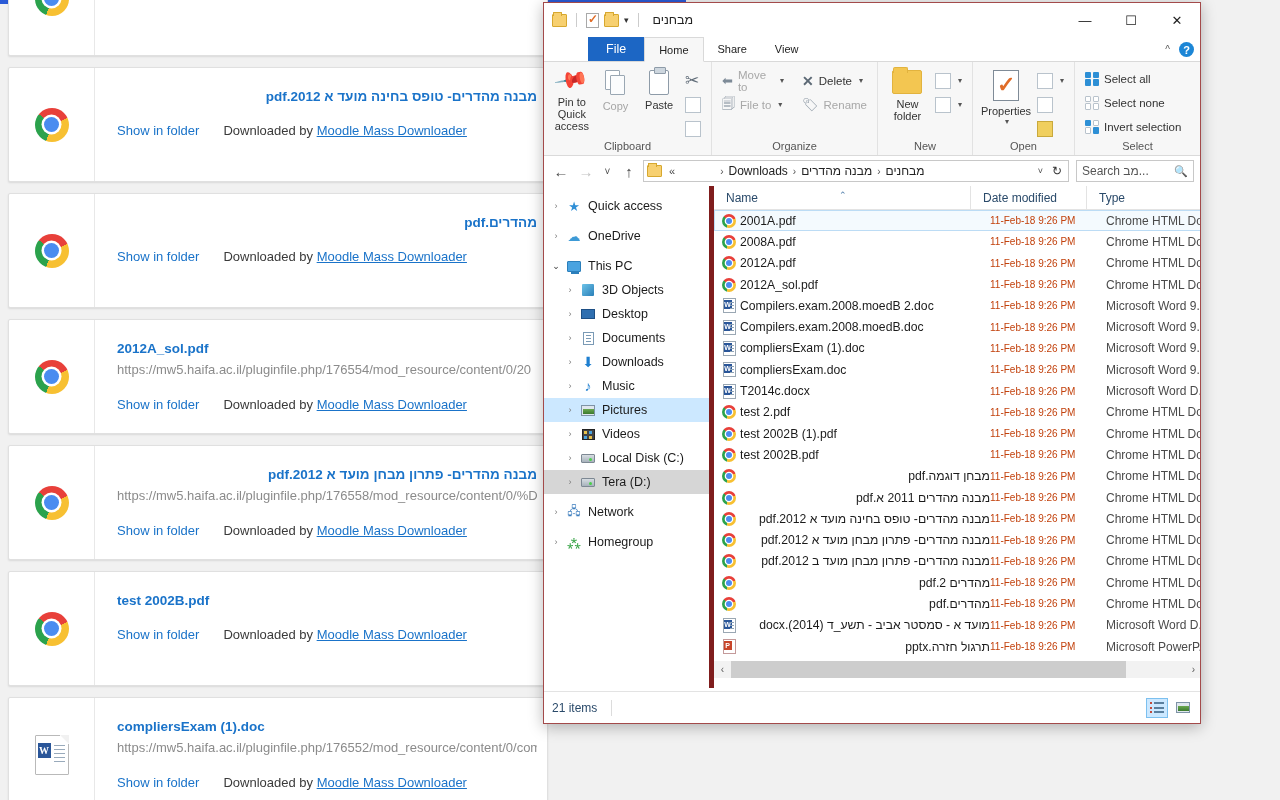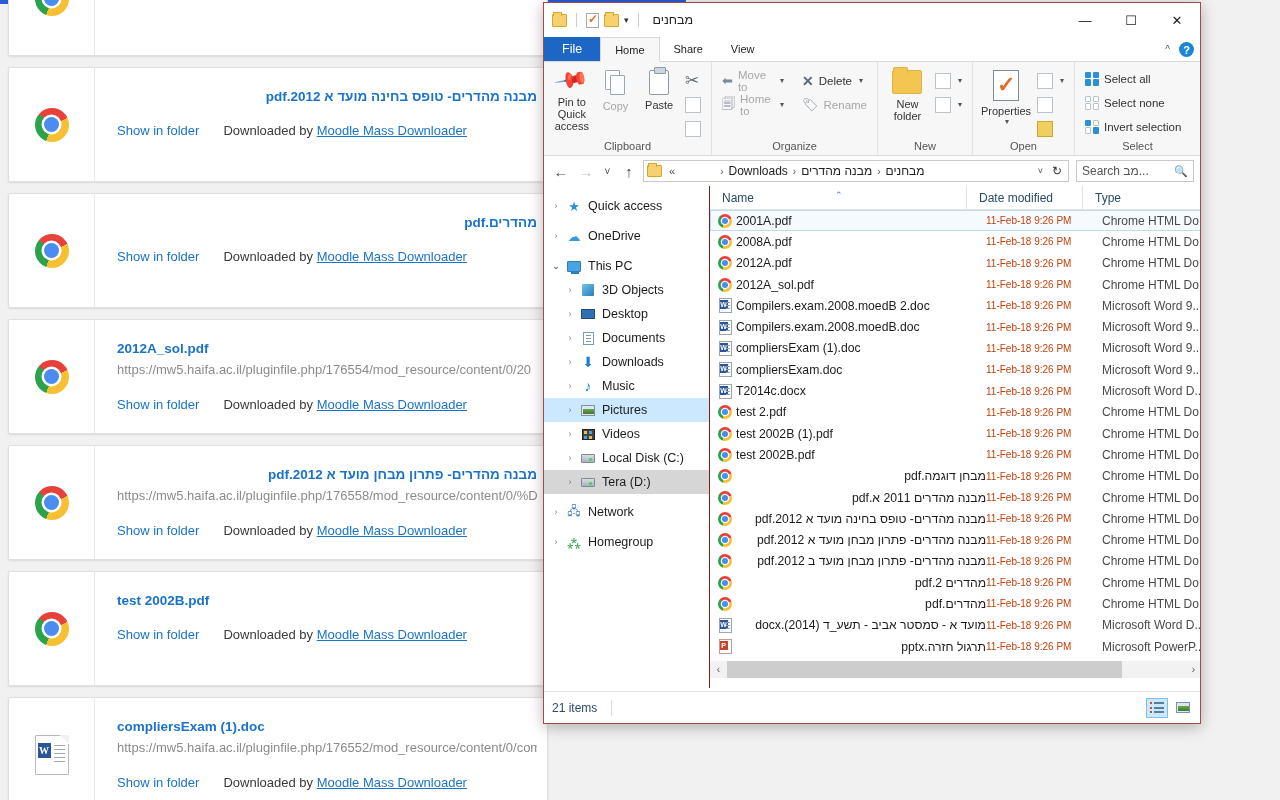--- a/index.html
+++ b/index.html
@@ -123,21 +123,21 @@
   .qat-caret{font-size:9px;color:#333;}
   #ex-title-text{
     font-size:12.5px;color:#222;margin-left:10px;direction:rtl;
   }
   .win-btns{position:absolute;right:0;top:0;height:34px;display:flex;}
   .win-btn{width:46px;height:34px;display:flex;align-items:center;justify-content:center;font-size:13px;color:#222;}
 
   
   #ex-tabs{height:25px;position:relative;background:#fff;border-bottom:1px solid #d9d9d9;display:flex;align-items:stretch;}
   .rib-tab{padding:0 14px;display:flex;align-items:center;font-size:11px;color:#222;}
-  .rib-tab.file{background:#1c66c4;color:#fff;font-size:12.5px;padding:0 18px;}
+  .rib-tab.file{background:#1c66c4;color:#fff;font-size:12.5px;padding:0 18px;margin-left:44px;}
   .rib-tab.active{background:#f7f7f7;border:1px solid #d9d9d9;border-bottom:1px solid #f7f7f7;margin-bottom:-1px;}
   .rib-right{position:absolute;right:6px;top:0;height:25px;display:flex;align-items:center;gap:9px;}
   .rib-chevron{font-size:10px;color:#555;}
   .help-circle{width:15px;height:15px;border-radius:50%;background:#1c86d6;color:#fff;font-size:11px;font-weight:bold;display:flex;align-items:center;justify-content:center;}
 
   
   #ex-ribbon{height:94px;background:#f7f7f7;border-bottom:1px solid #dadada;display:flex;position:relative;}
   .rgroup{position:relative;display:flex;flex-direction:column;justify-content:space-between;border-right:1px solid #e2e2e2;padding:3px 0 0 0;}
   .rgroup:last-child{border-right:none;}
   .rgroup-label{text-align:center;font-size:11px;color:#555;padding-bottom:3px;}
@@ -218,21 +218,21 @@
   .ic-pics{width:14px;height:11px;background:#dfe7ee;border:1px solid #7e93a6;position:relative;overflow:hidden;}
   .ic-pics::after{content:"";position:absolute;left:1px;bottom:1px;width:11px;height:5px;background:linear-gradient(#6aa84f,#3c7a2e);}
   .ic-vid{width:13px;height:11px;background:#444;border:1px solid #222;position:relative;}
   .ic-vid::after{content:"";position:absolute;left:1px;top:1px;width:3px;height:3px;background:#e8c24a;box-shadow:5px 0 0 #4aa3e0,0 5px 0 #4aa3e0,5px 5px 0 #e8c24a;}
   .ic-disk{width:14px;height:9px;background:linear-gradient(#d7dde2,#a7b2bb);border:1px solid #7d8893;border-radius:1px;position:relative;}
   .ic-disk::after{content:"";position:absolute;right:2px;top:3px;width:3px;height:3px;background:#4ad04a;border-radius:50%;}
   .ic-net{font-size:12px;color:#3f7fbf;}
   .ic-home{font-size:12px;color:#2fa03f;}
 
   
-  #ex-list{flex:1;position:relative;overflow:hidden;border-left:1px solid #7f1d1d;}
+  #ex-list{flex:1;position:relative;overflow:hidden;border-left:5px solid #7f1d1d;}
   #col-head{height:24px;display:flex;align-items:center;font-size:12px;color:#2a4a6a;border-bottom:1px solid #e3e3e3;position:relative;background:#fff;}
   .col{padding-left:12px;position:relative;height:24px;line-height:24px;white-space:nowrap;}
   .col + .col{border-left:1px solid #e3e3e3;}
   .col.name{width:256px;flex:0 0 256px;}
   .col.date{width:116px;flex:0 0 116px;}
   .col.type{flex:1;}
   .sort-caret{position:absolute;left:125px;top:-3px;font-size:9px;color:#4a7aa8;}
   .rows{position:absolute;top:24px;left:0;right:0;bottom:30px;overflow:hidden;}
   .frow{height:21.3px;display:flex;align-items:center;font-size:12.2px;color:#1b1b1b;padding-left:4px;}
   .frow.sel{border:1px solid #bcdcf5;background:#f4fafe;height:21.3px;padding-left:3px;}
@@ -420,21 +420,21 @@
       <div class="rgroup" style="width:166px;">
         <div class="rgroup-items" style="gap:10px;">
           <div class="small-col">
             <div class="small-btn dim">
               <span class="ic-arrow-left">⬅</span>
               <span>Move to</span>
               <span class="caret-sm">▾</span>
             </div>
             <div class="small-btn dim">
               <span class="ic-arrow-left">🗐</span>
-              <span>Home to</span>
+              <span>File to</span>
               <span class="caret-sm">▾</span>
             </div>
           </div>
           <div class="small-col">
             <div class="small-btn">
               <span class="ic-x">✕</span>
               <span>Delete</span>
               <span class="caret-sm">▾</span>
             </div>
             <div class="small-btn dim">

